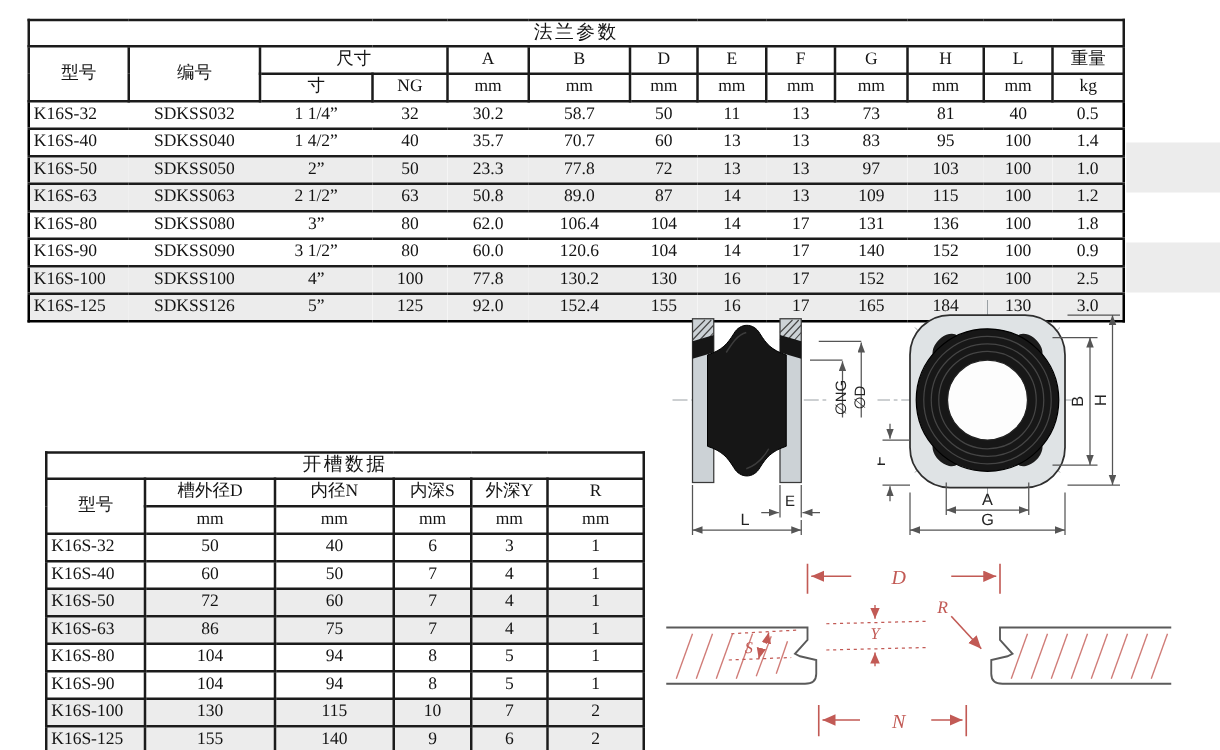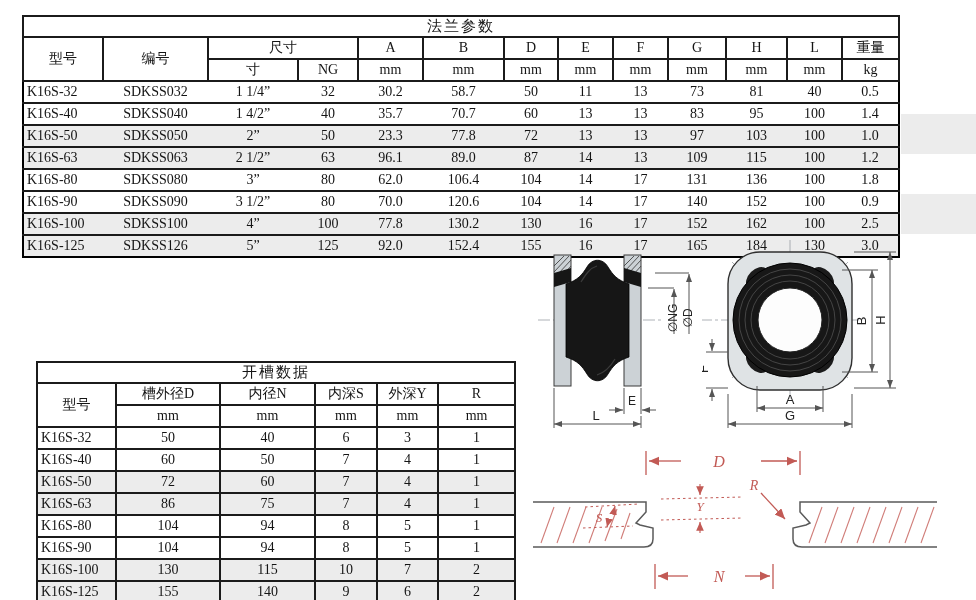--- a/index.html
+++ b/index.html
@@ -134,21 +134,21 @@
         <td>97</td>
         <td>103</td>
         <td>100</td>
         <td>1.0</td>
       </tr>
       <tr class="shade">
         <td>K16S-63</td>
         <td>SDKSS063</td>
         <td>2 1/2”</td>
         <td>63</td>
-        <td>96.1</td>
+        <td>50.8</td>
         <td>89.0</td>
         <td>87</td>
         <td>14</td>
         <td>13</td>
         <td>109</td>
         <td>115</td>
         <td>100</td>
         <td>1.2</td>
       </tr>
       <tr>
@@ -164,21 +164,21 @@
         <td>131</td>
         <td>136</td>
         <td>100</td>
         <td>1.8</td>
       </tr>
       <tr>
         <td>K16S-90</td>
         <td>SDKSS090</td>
         <td>3 1/2”</td>
         <td>80</td>
-        <td>70.0</td>
+        <td>60.0</td>
         <td>120.6</td>
         <td>104</td>
         <td>14</td>
         <td>17</td>
         <td>140</td>
         <td>152</td>
         <td>100</td>
         <td>0.9</td>
       </tr>
       <tr class="shade">

